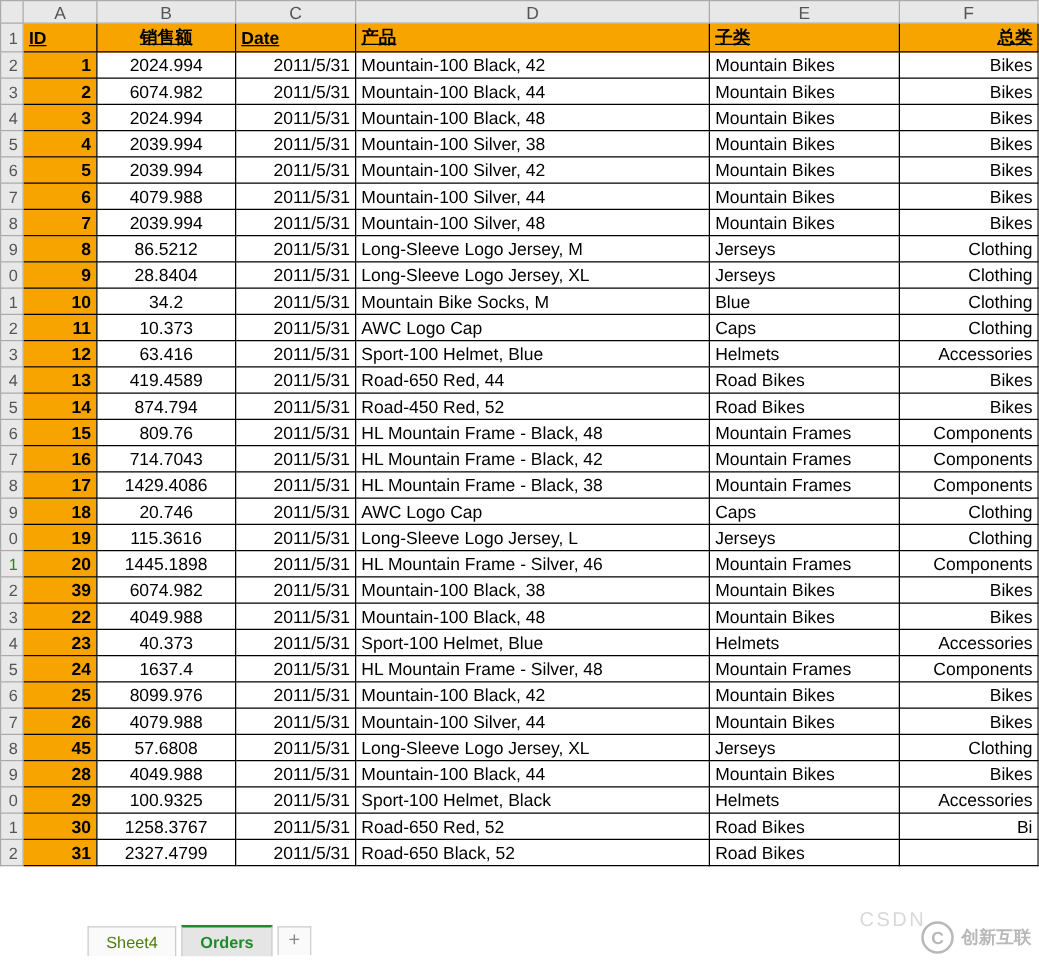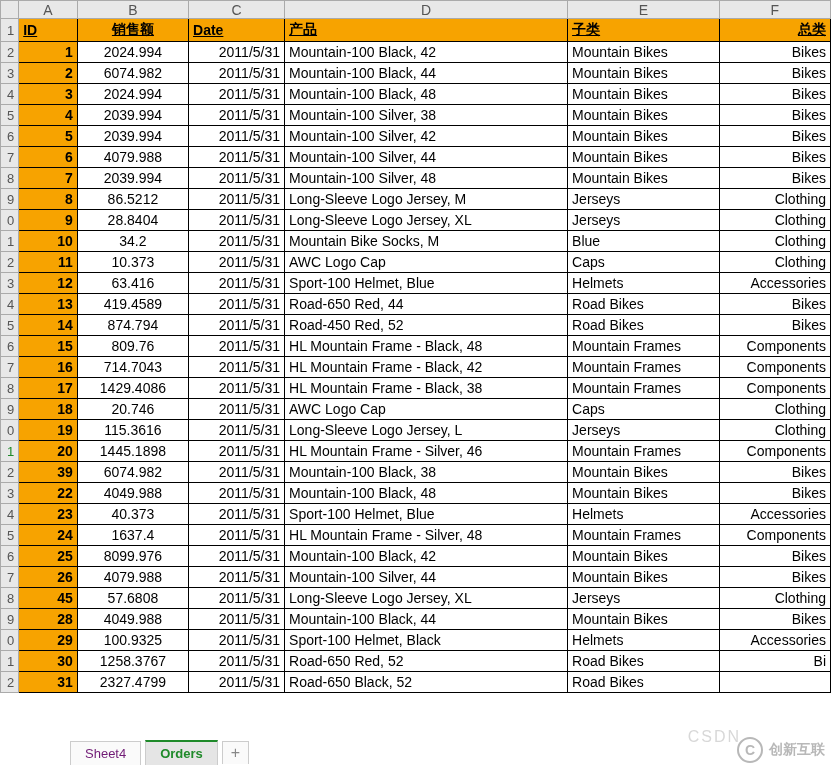--- a/index.html
+++ b/index.html
@@ -83,21 +83,21 @@
       display: flex;
       align-items: center;
       gap: 4px;
       font-size: 13px;
     }
     .tab {
       padding: 4px 14px;
       border: 1px solid #ccc;
       border-bottom: none;
       background: #fafafa;
-      color: #701a75;
+      color: #4d7c0f;
       cursor: pointer;
     }
     .tab.active {
       background: #e5e5e5;
       color: #1f8a2a;
       font-weight: bold;
       border-top: 2px solid #1f8a2a;
     }
     .tab-add {
       padding: 2px 8px;

